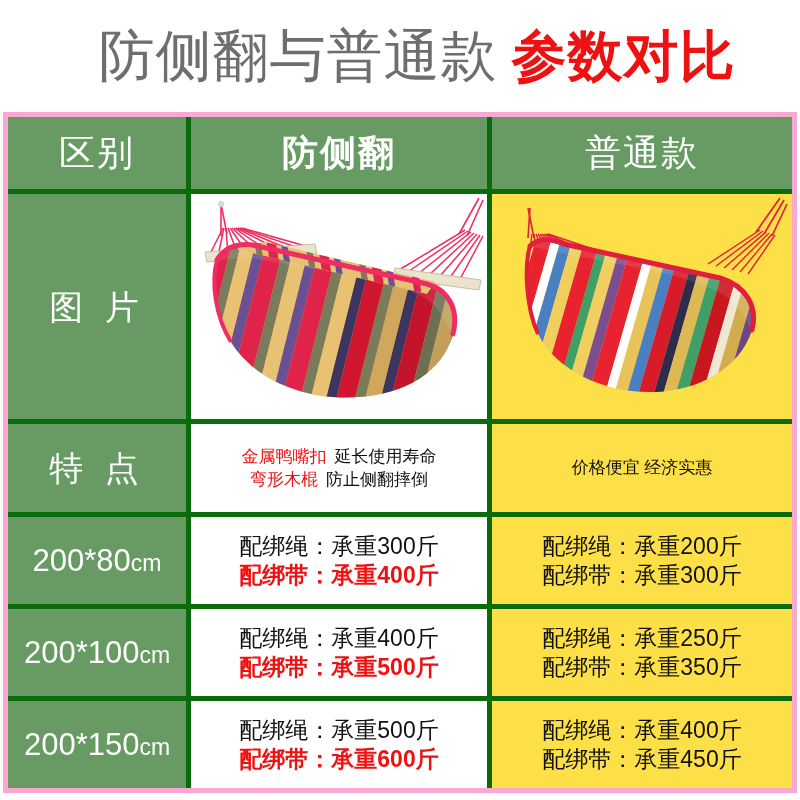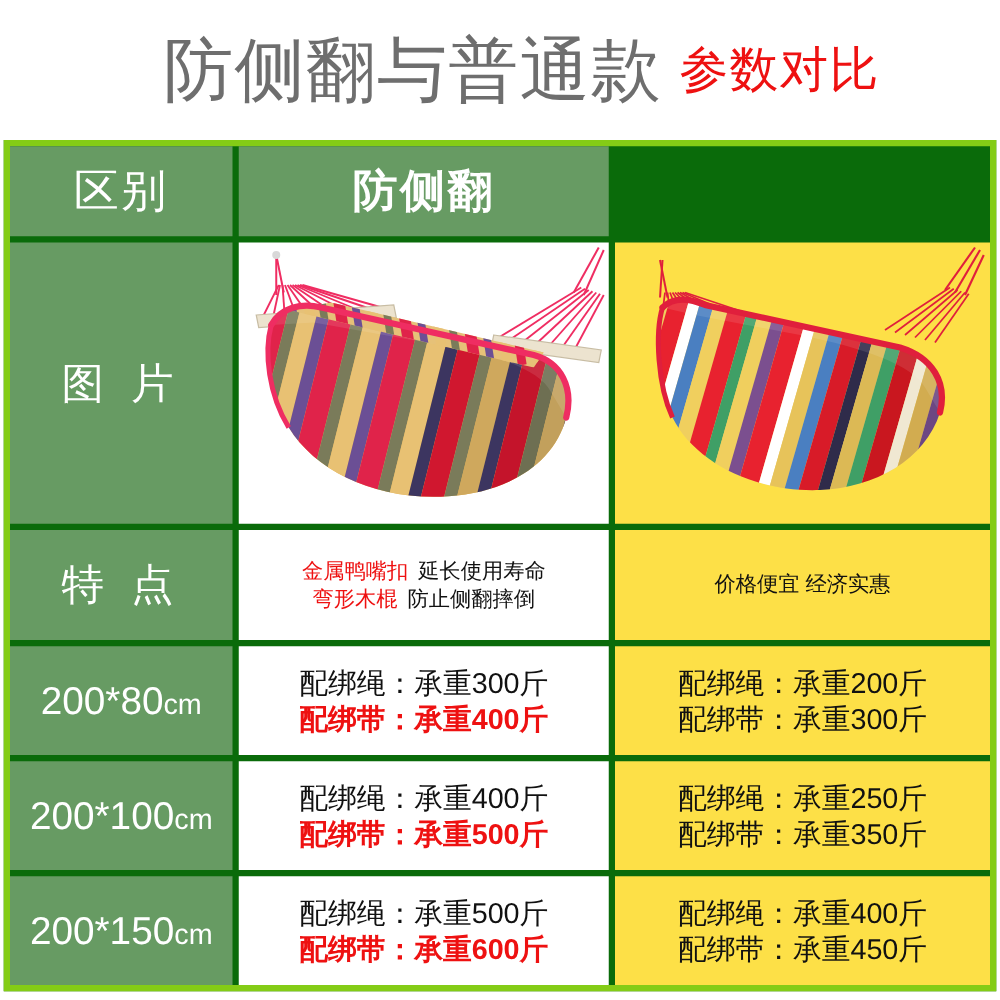--- a/index.html
+++ b/index.html
@@ -26,34 +26,34 @@
   }
   #title-main {
     font-size: 56px;
     color: #6e6e6e;
     letter-spacing: 1px;
     font-weight: 400;
     line-height: 1;
     white-space: nowrap;
   }
   #title-accent {
-    font-size: 39px;
+    font-size: 55px;
     color: #ee1111;
-    font-weight: normal;
+    font-weight: bold;
     letter-spacing: 1px;
     line-height: 1;
     white-space: nowrap;
   }
 
   
   #compare-table {
     width: 794px;
     margin: 0 auto;
     background: #0a6b0a;       
-    border: 5px solid #84cc16;
+    border: 5px solid #f9a8d4;
     box-sizing: border-box;
     display: flex;
     flex-direction: column;
     gap: 5px;
   }
   .trow {
     display: flex;
     gap: 5px;
   }
   .cell {
@@ -148,20 +148,23 @@
 </div>
 
 <div id="compare-table">
 
   <div class="trow row-head">
     <div class="cell c-label">
       <span class="head-text">区别</span>
     </div>
     <div class="cell c-mid">
       <span class="head-text bold">防侧翻</span>
+    </div>
+    <div class="cell c-right">
+      <span class="head-text">普通款</span>
     </div>
   </div>
 
   <div class="trow row-image">
     <div class="cell c-label">
       <span class="label-text">图  片</span>
     </div>
 
     <div class="cell c-mid">
       <div class="hammock-wrap">

